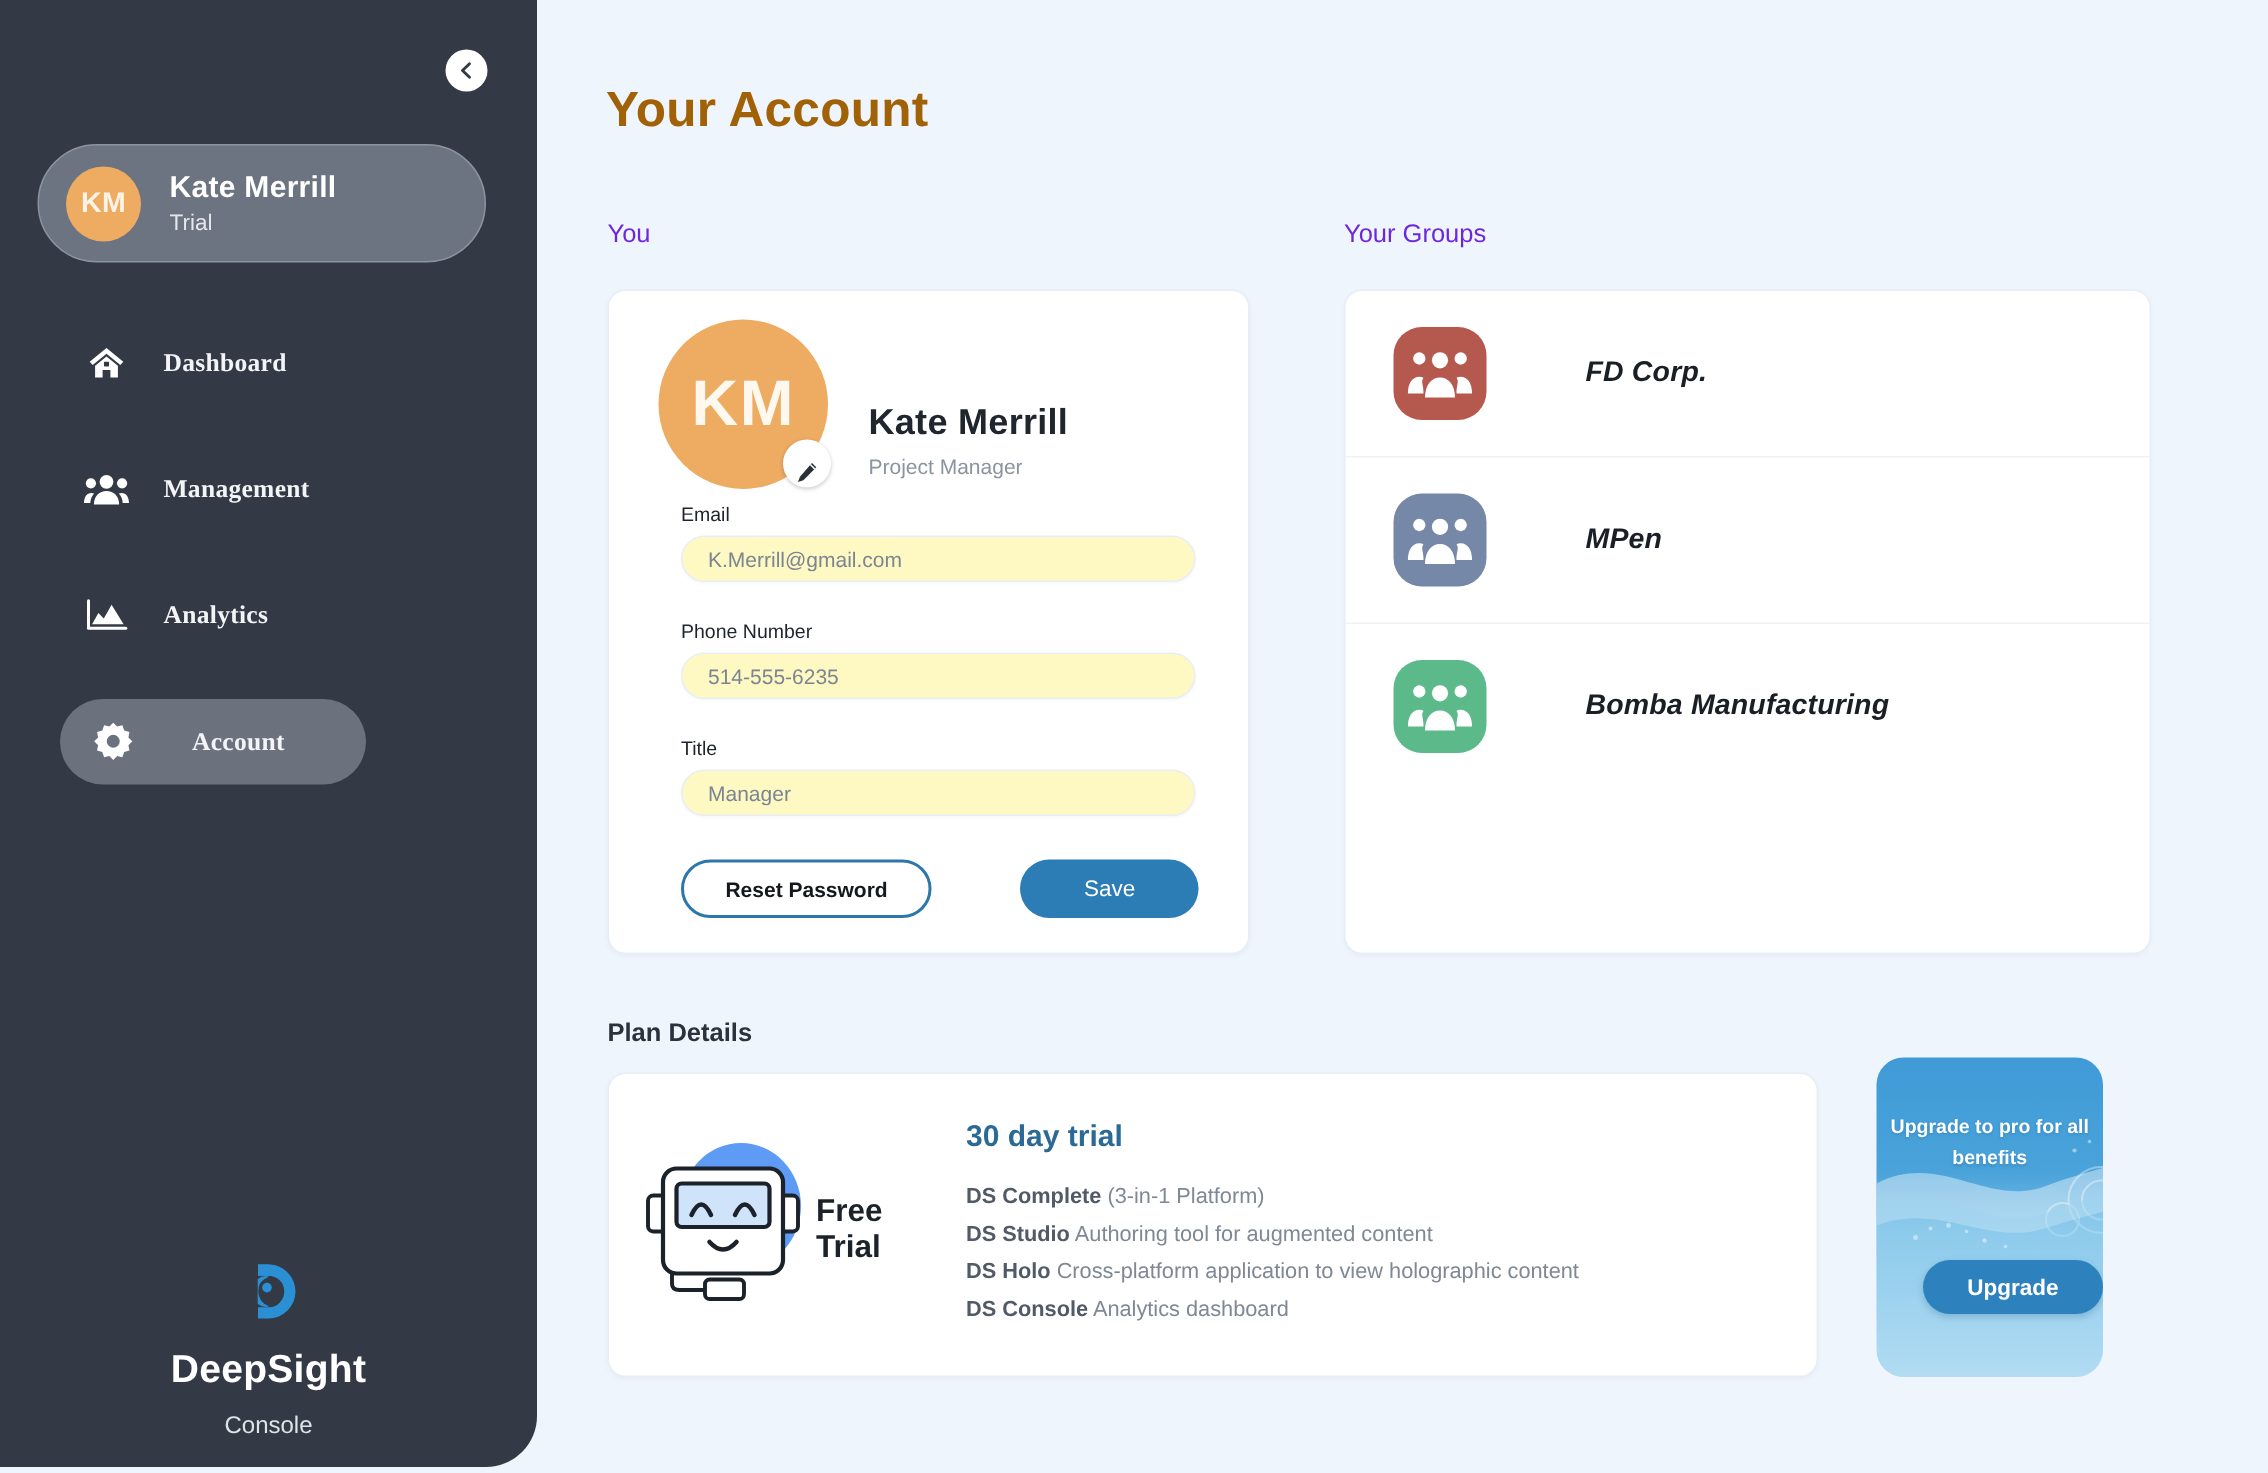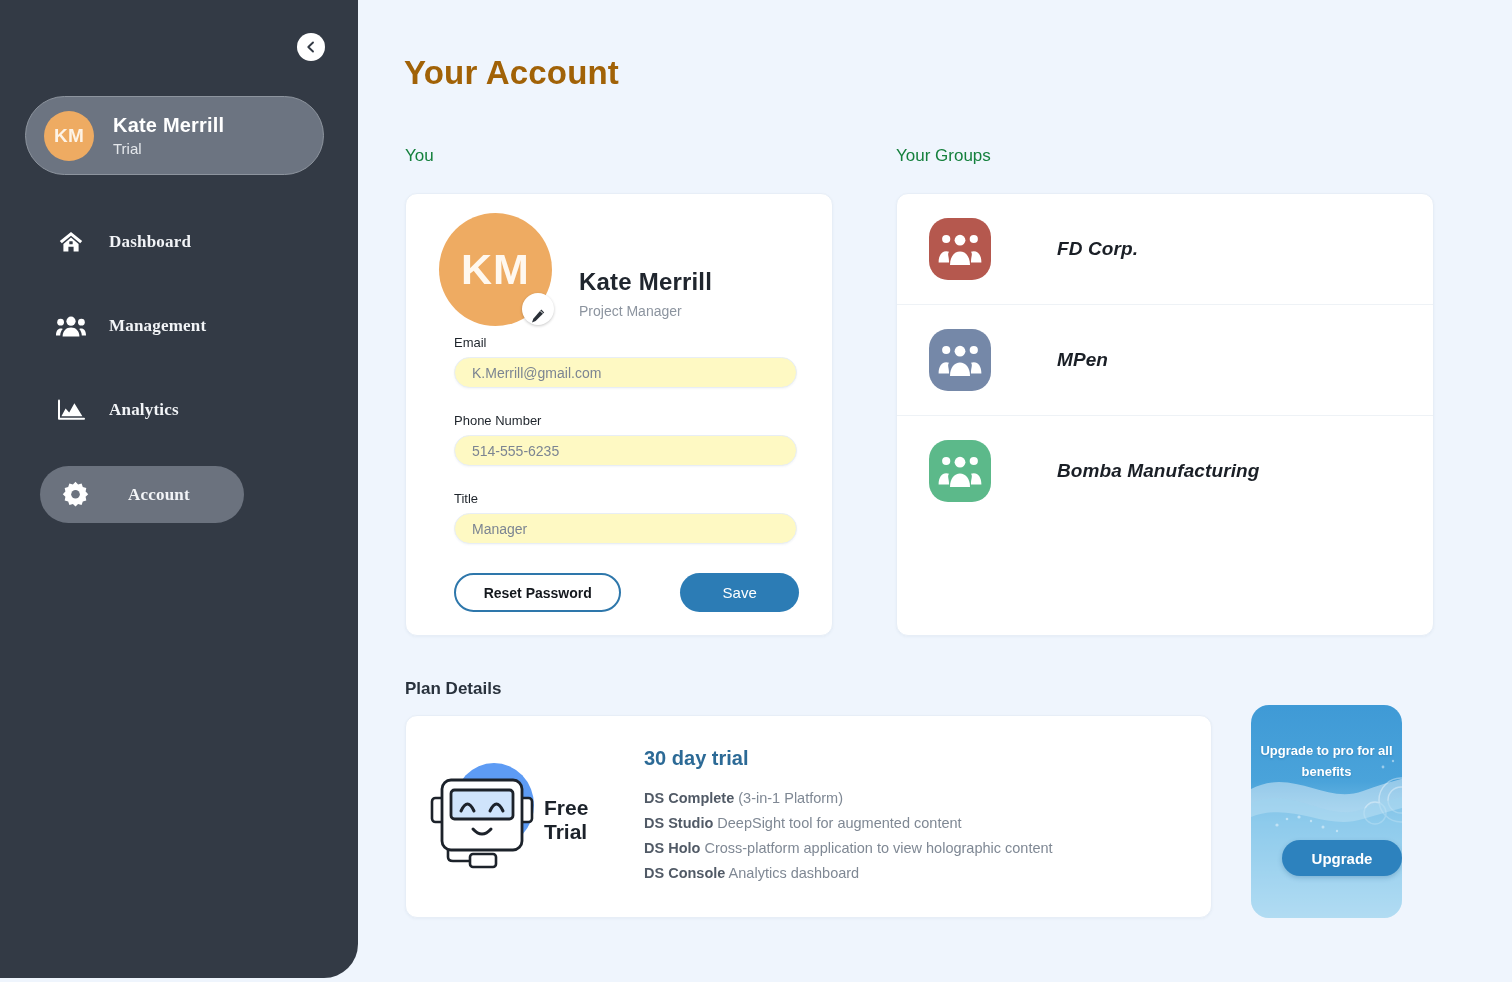--- a/index.html
+++ b/index.html
@@ -81,21 +81,21 @@
   .brand-name { color: #ffffff; font-size: 26px; font-weight: bold; letter-spacing: .2px; }
   .brand-sub { color: #dfe3e8; font-size: 16px; margin-top: 14px; }
 
   
   .main { position: absolute; left: 358px; top: 0; width: 1154px; height: 982px; }
   .page-title {
     position: absolute; left: 46px; top: 54px;
     font-size: 33px; font-weight: bold; color: #a16207; letter-spacing: .2px;
   }
   .section-label {
-    font-size: 17px; color: #15803d; font-weight: normal;
+    font-size: 17px; color: #6d28d9; font-weight: normal;
   }
   .lbl-you  { position: absolute; left: 47px; top: 146px; }
   .lbl-grp  { position: absolute; left: 538px; top: 146px; }
   .lbl-plan {
     position: absolute; left: 47px; top: 679px;
     font-size: 17px; font-weight: bold; color: #29323d;
   }
 
   .card {
     background: #ffffff;
@@ -300,20 +300,33 @@
           <svg width="27" height="27" viewBox="0 0 27 27">
             <path fill="#ffffff" d="M13.5 0.8 L16.1 3.4 L19.6 2.5 L20.8 6 L24.3 7 L23.6 10.6 L26.2 13.2 L23.6 15.8 L24.3 19.4 L20.8 20.4 L19.6 23.9 L16.1 23 L13.5 25.6 L10.9 23 L7.4 23.9 L6.2 20.4 L2.7 19.4 L3.4 15.8 L0.8 13.2 L3.4 10.6 L2.7 7 L6.2 6 L7.4 2.5 L10.9 3.4 Z"></path>
             <circle cx="13.5" cy="13.2" r="4.3" fill="#6b727e"></circle>
           </svg>
         </span>
         <span class="nav-label">Account</span>
       </div>
 
     </div>
 
+    <div class="brand">
+      <span class="brand-mark">
+        <svg width="44" height="44" viewBox="0 0 44 44">
+          <path d="M15 4 H22 A18 18 0 1 1 22 40 H15 V32.5 H22 A10.5 10.5 0 1 0 22 11.5 H15 Z" fill="#2b8fd4"></path>
+          <path d="M15 4 H22 A18 18 0 0 1 28 5 L28 13 A10.5 10.5 0 0 0 22 11.5 H15 Z" fill="#2b8fd4"></path>
+          <path d="M14.8 13.6 A8.6 8.6 0 0 1 22.4 12.1 A10.4 10.4 0 0 0 22.4 31.9 A8.6 8.6 0 0 1 14.8 30.4 Z" fill="#2b8fd4"></path>
+          <circle cx="21" cy="19.4" r="5.4" fill="#333a45"></circle>
+          <circle cx="21" cy="19.4" r="3.2" fill="#2b8fd4"></circle>
+        </svg>
+      </span>
+      <div class="brand-name">DeepSight</div>
+      <div class="brand-sub">Console</div>
+    </div>
   </div>
 
   <div class="main">
 
     <div class="page-title">Your Account</div>
 
     <div class="section-label lbl-you">You</div>
     <div class="section-label lbl-grp">Your Groups</div>
     <div class="lbl-plan">Plan Details</div>
 
@@ -422,21 +435,21 @@
         <div class="plan-visual-name">Free Trial</div>
       </div>
       <div class="plan-info">
         <div class="plan-title">30 day trial</div>
         <div class="plan-line">
           <b>DS Complete</b>
           <span>(3-in-1 Platform)</span>
         </div>
         <div class="plan-line">
           <b>DS Studio</b>
-          <span>DeepSight tool for augmented content</span>
+          <span>Authoring tool for augmented content</span>
         </div>
         <div class="plan-line">
           <b>DS Holo</b>
           <span>Cross-platform application to view holographic content</span>
         </div>
         <div class="plan-line">
           <b>DS Console</b>
           <span>Analytics dashboard</span>
         </div>
       </div>

